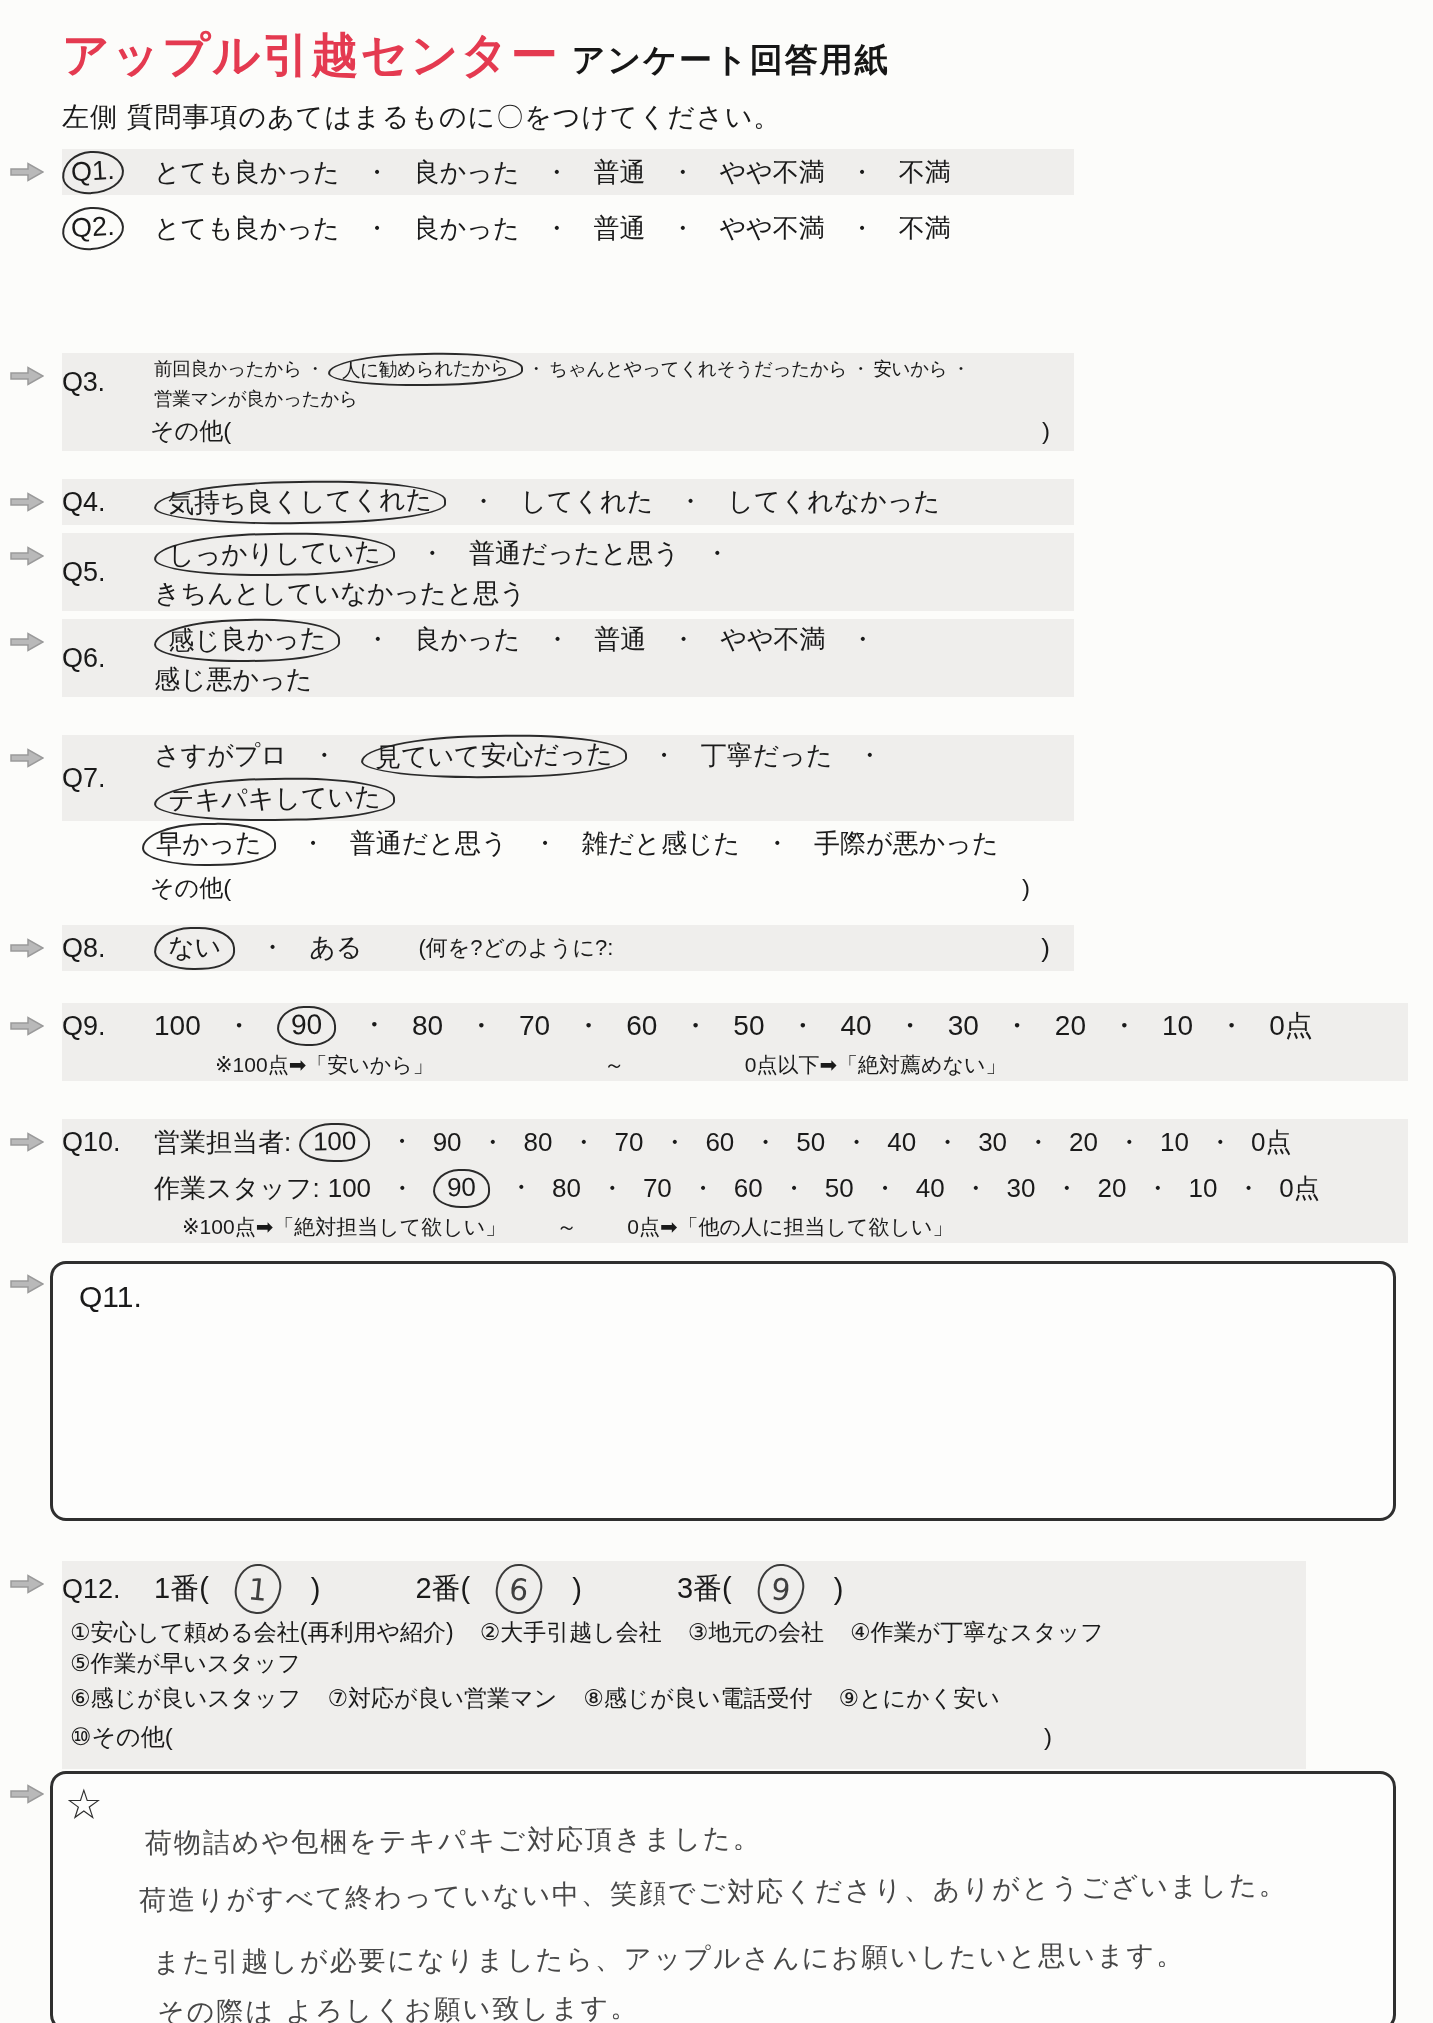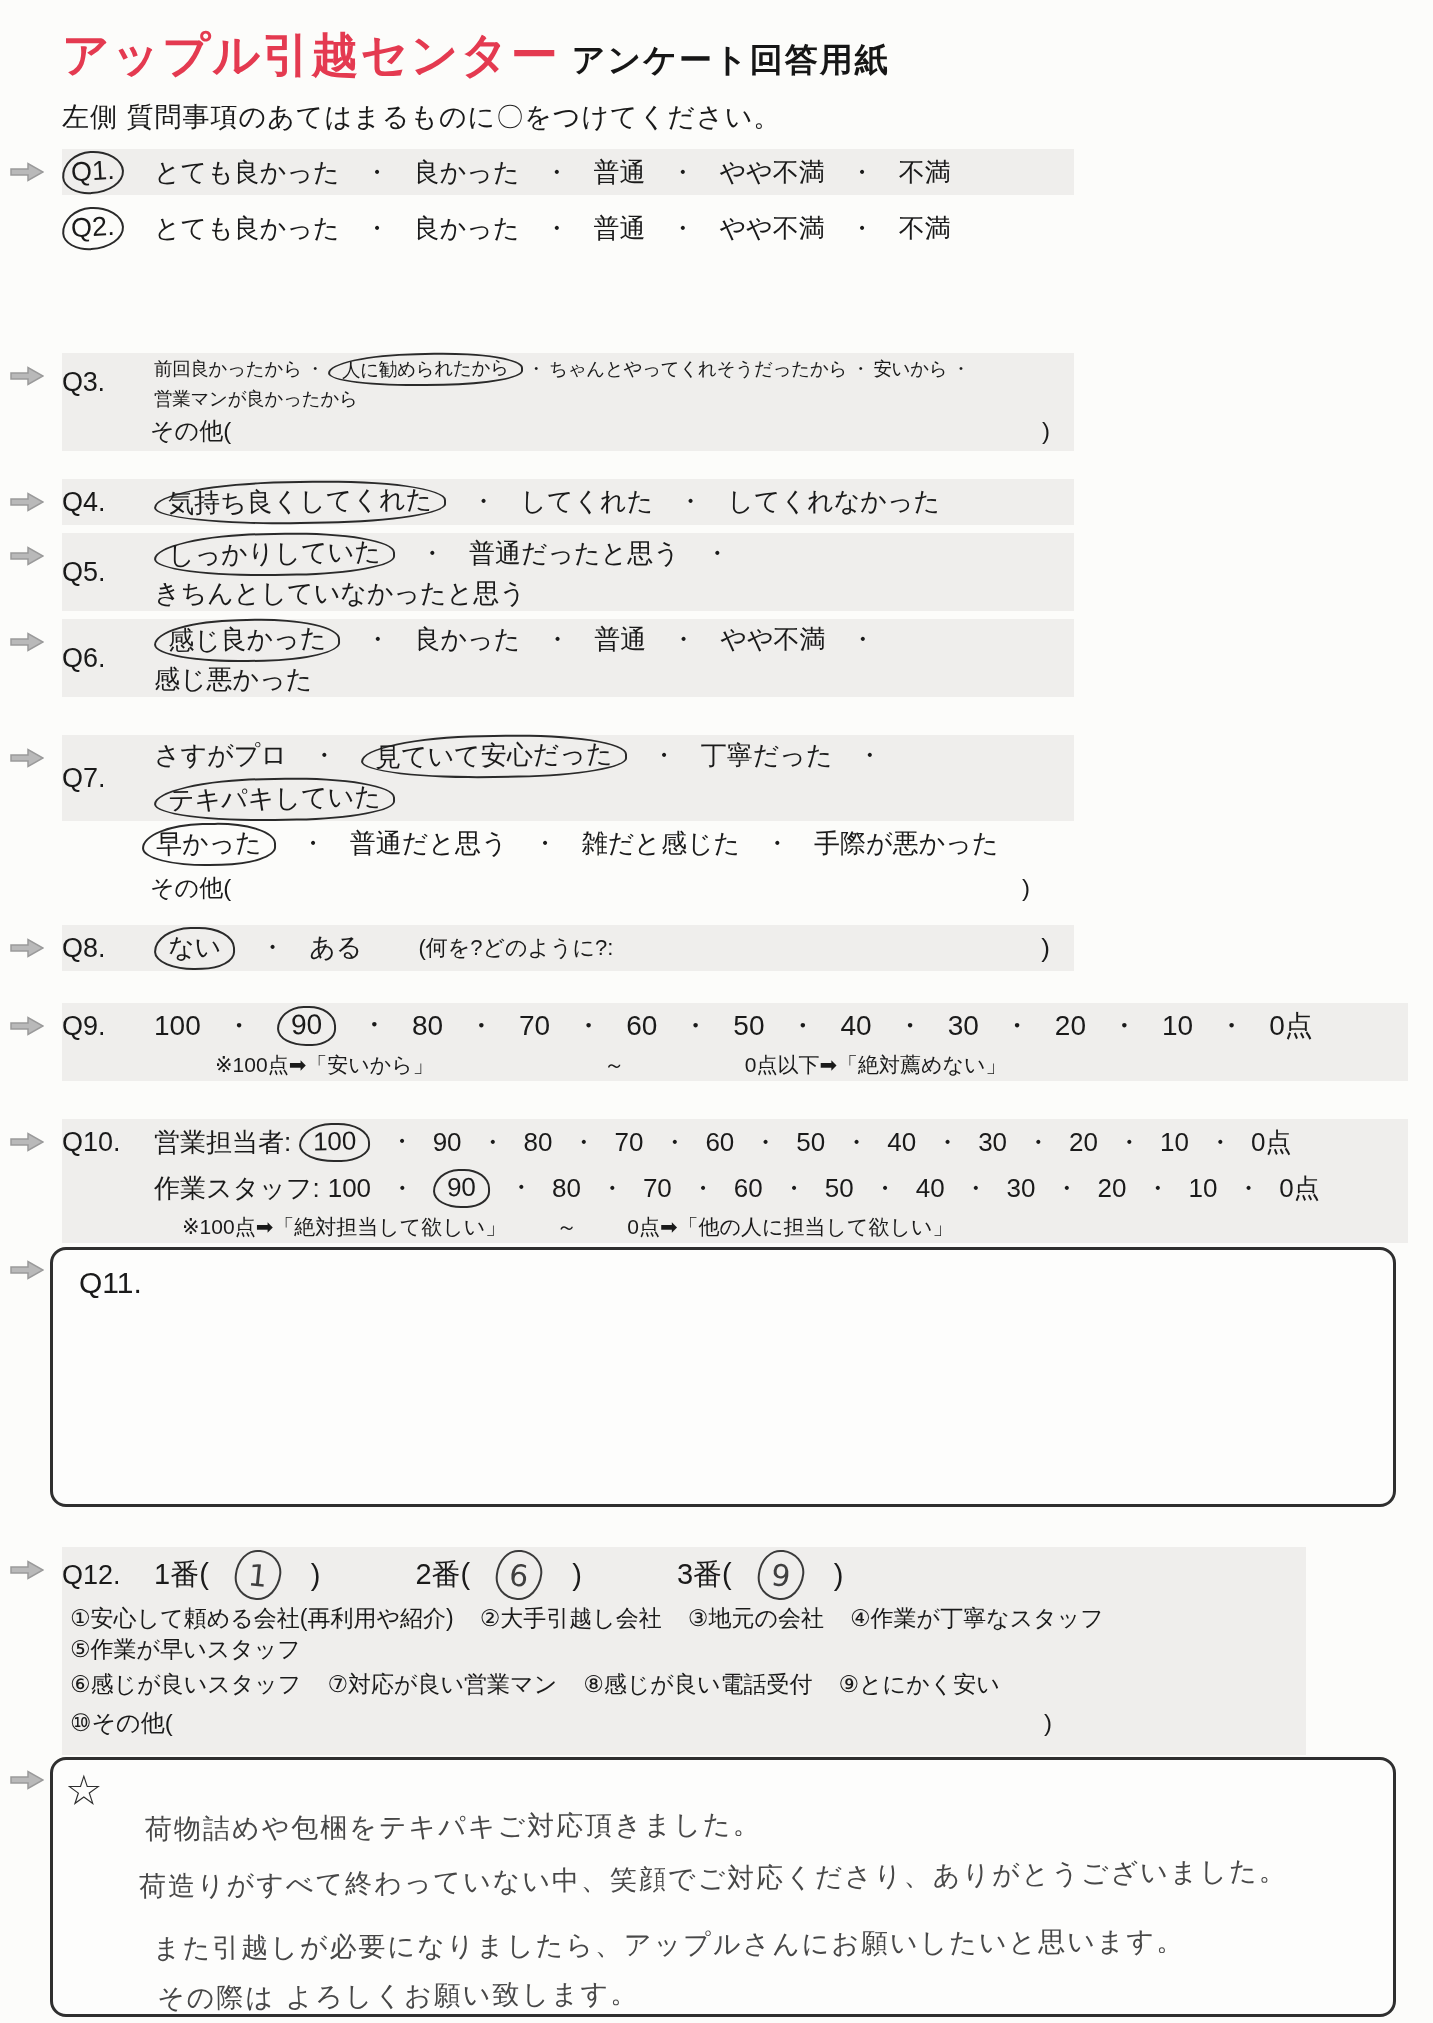--- a/index.html
+++ b/index.html
@@ -54,21 +54,21 @@
 .q10-row{min-height:46px;font-size:26px;}
 .q10-prefix{margin-right:8px;white-space:nowrap;}
 .q10-indent{margin-left:92px;}
 .scores-q10{font-size:26px;}
 .scores-q10 .sep{margin:0 18px;}
 .q10-note-left{margin-left:120px;}
 .q10-note-mid{margin-left:50px;}
 .q10-note-right{margin-left:50px;}
 
 .box{border:3px solid #2f2f2f;border-radius:16px;margin-left:50px;width:1346px;background:#fdfdfc;}
-.blk-q11{margin-top:4px;border-radius:19px;}
+.blk-q11{margin-top:18px;border-radius:19px;}
 .q11-box{height:260px;padding:16px 0 0 26px;font-size:30px;}
 
 .blk-q12{margin-top:40px;padding-left:62px;}
 .q12-band{background:#efeeec;width:1244px;padding-bottom:12px;}
 .q12-ans{display:flex;align-items:center;font-size:29px;min-height:56px;}
 .slot{display:inline-flex;align-items:center;margin-right:95px;white-space:nowrap;}
 .hand-circle{display:inline-flex;align-items:center;justify-content:center;width:46px;height:50px;border:2.5px solid #3a3a3a;border-radius:48% 52% 50% 50%/55% 45% 58% 45%;font-size:30px;color:#3f3f3f;margin:0 30px 0 26px;transform:rotate(6deg);font-family:"DejaVu Sans","Liberation Sans",sans-serif;}
 .q12-opt-line{font-size:23px;padding-left:8px;min-height:38px;display:flex;align-items:center;flex-wrap:nowrap;}
 .q12-opt{margin-right:26px;white-space:nowrap;}
 .q12-other{padding-left:8px;width:990px;min-height:40px;}

